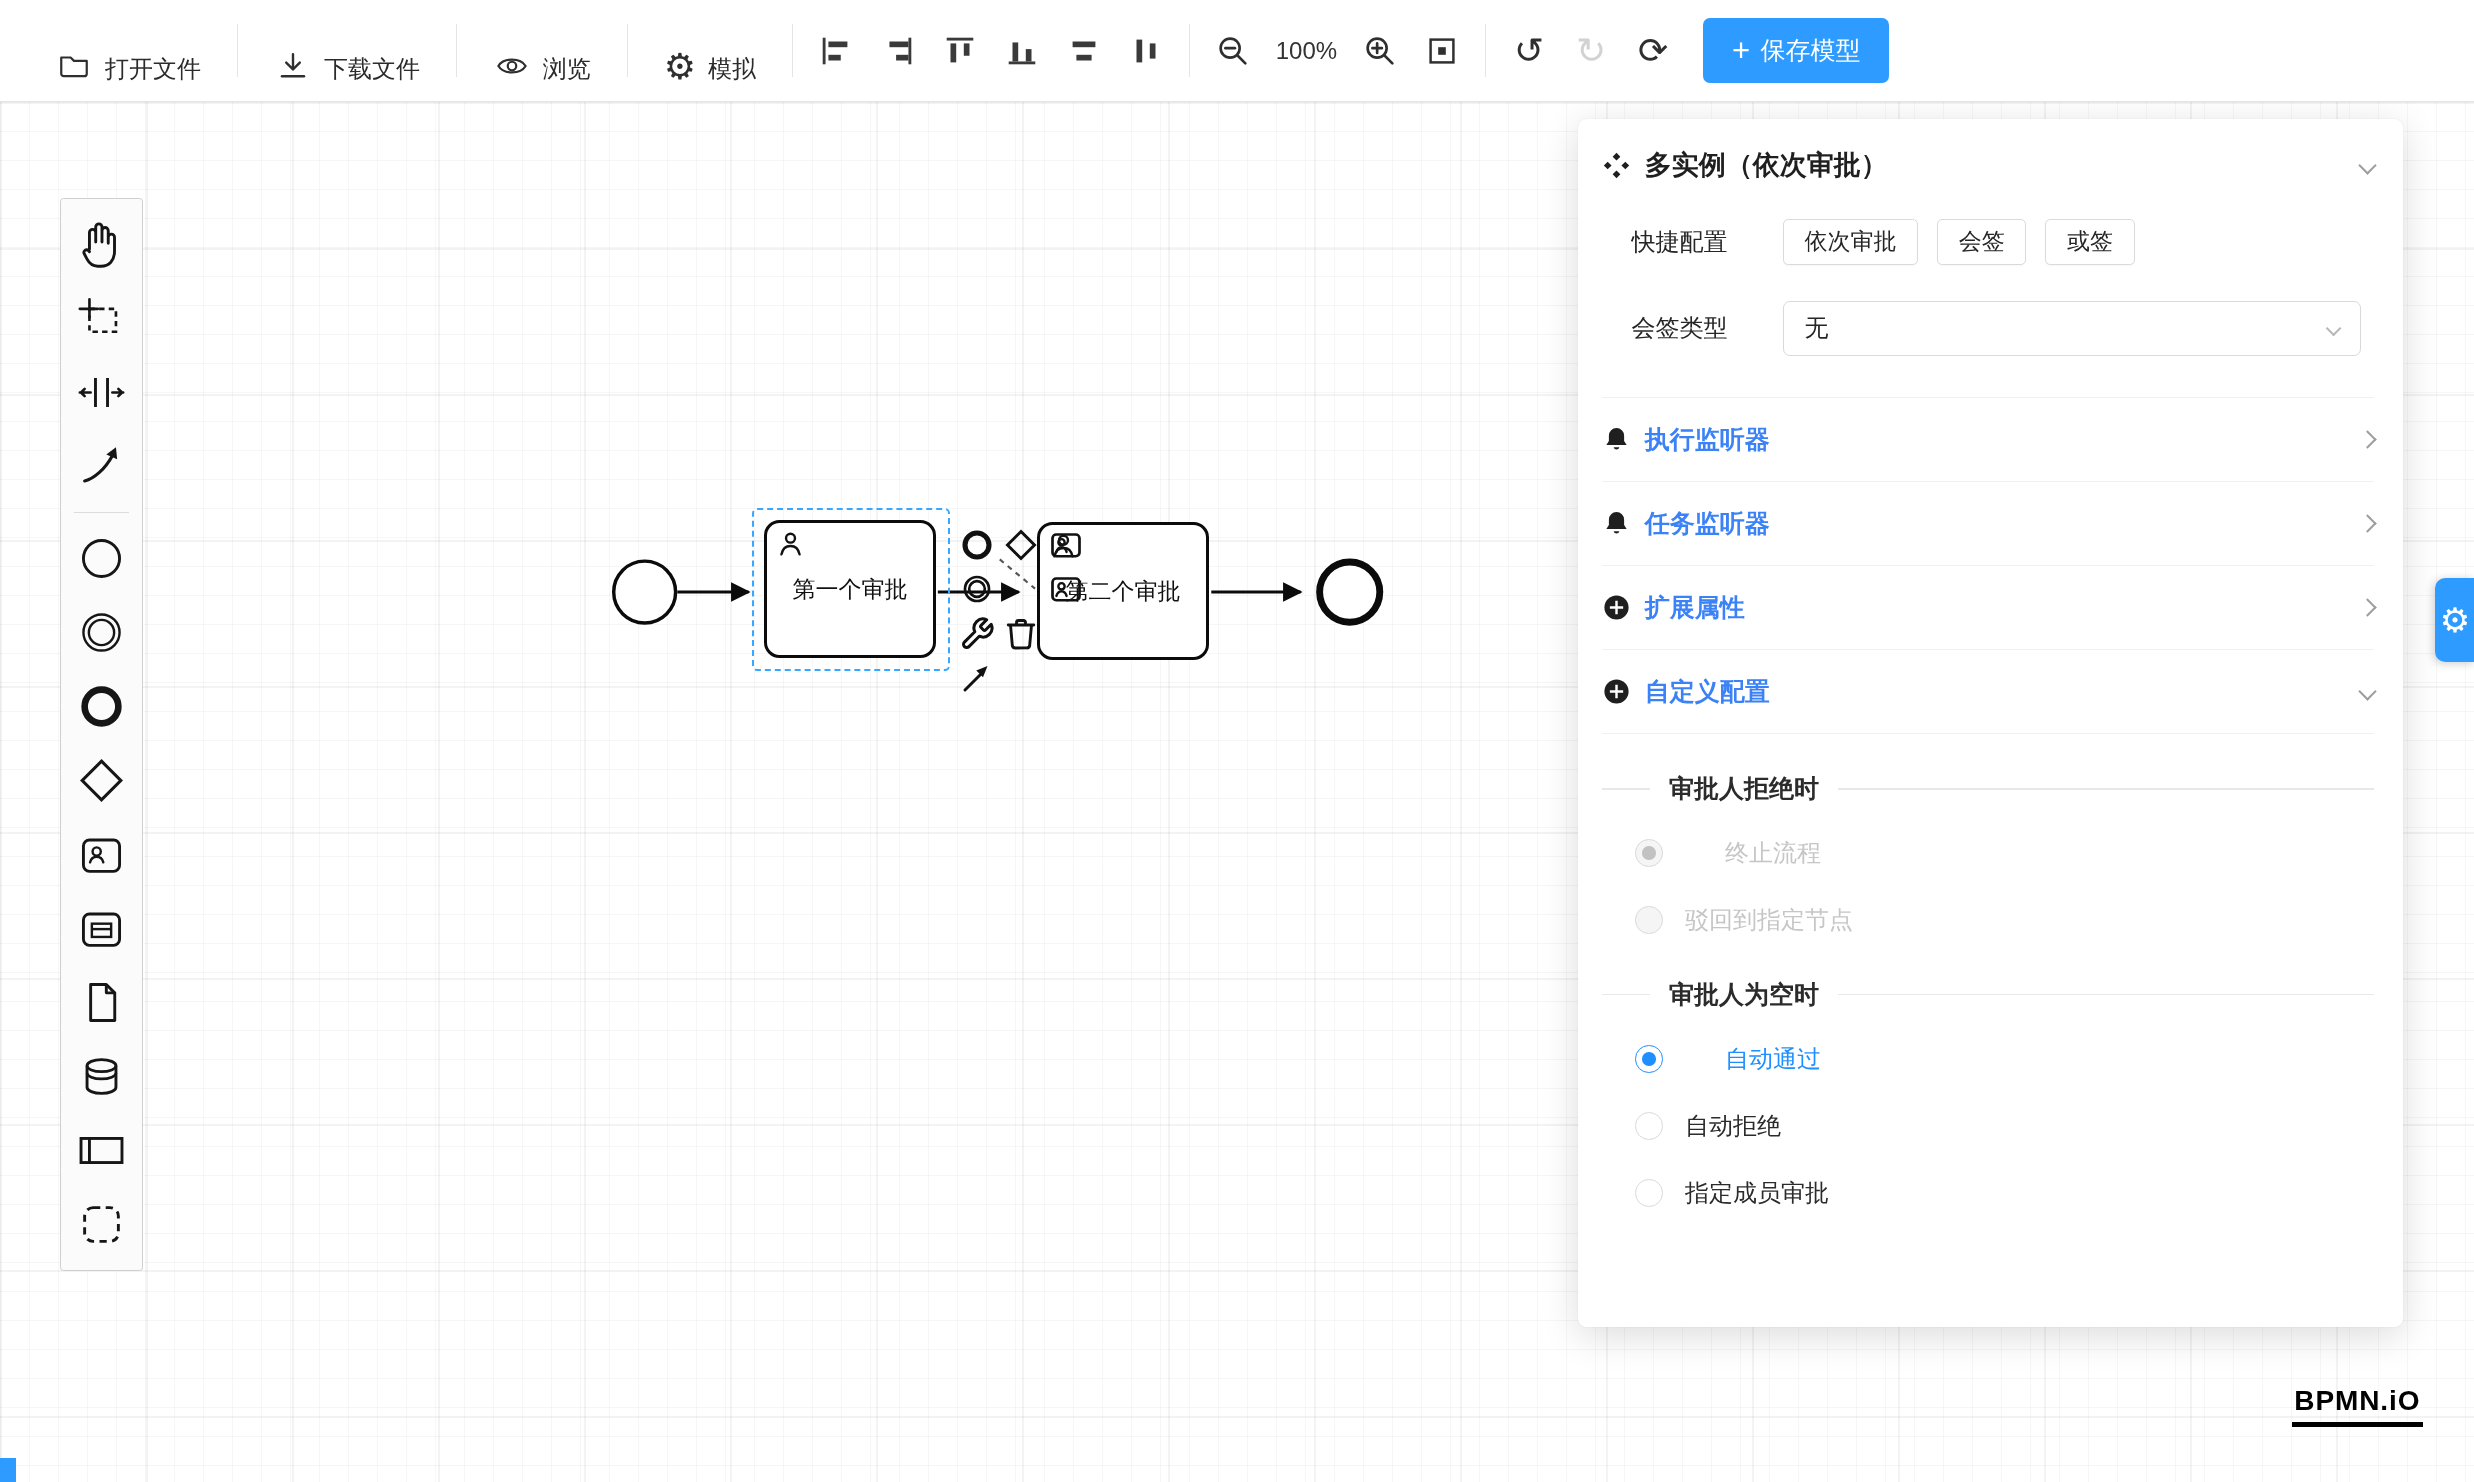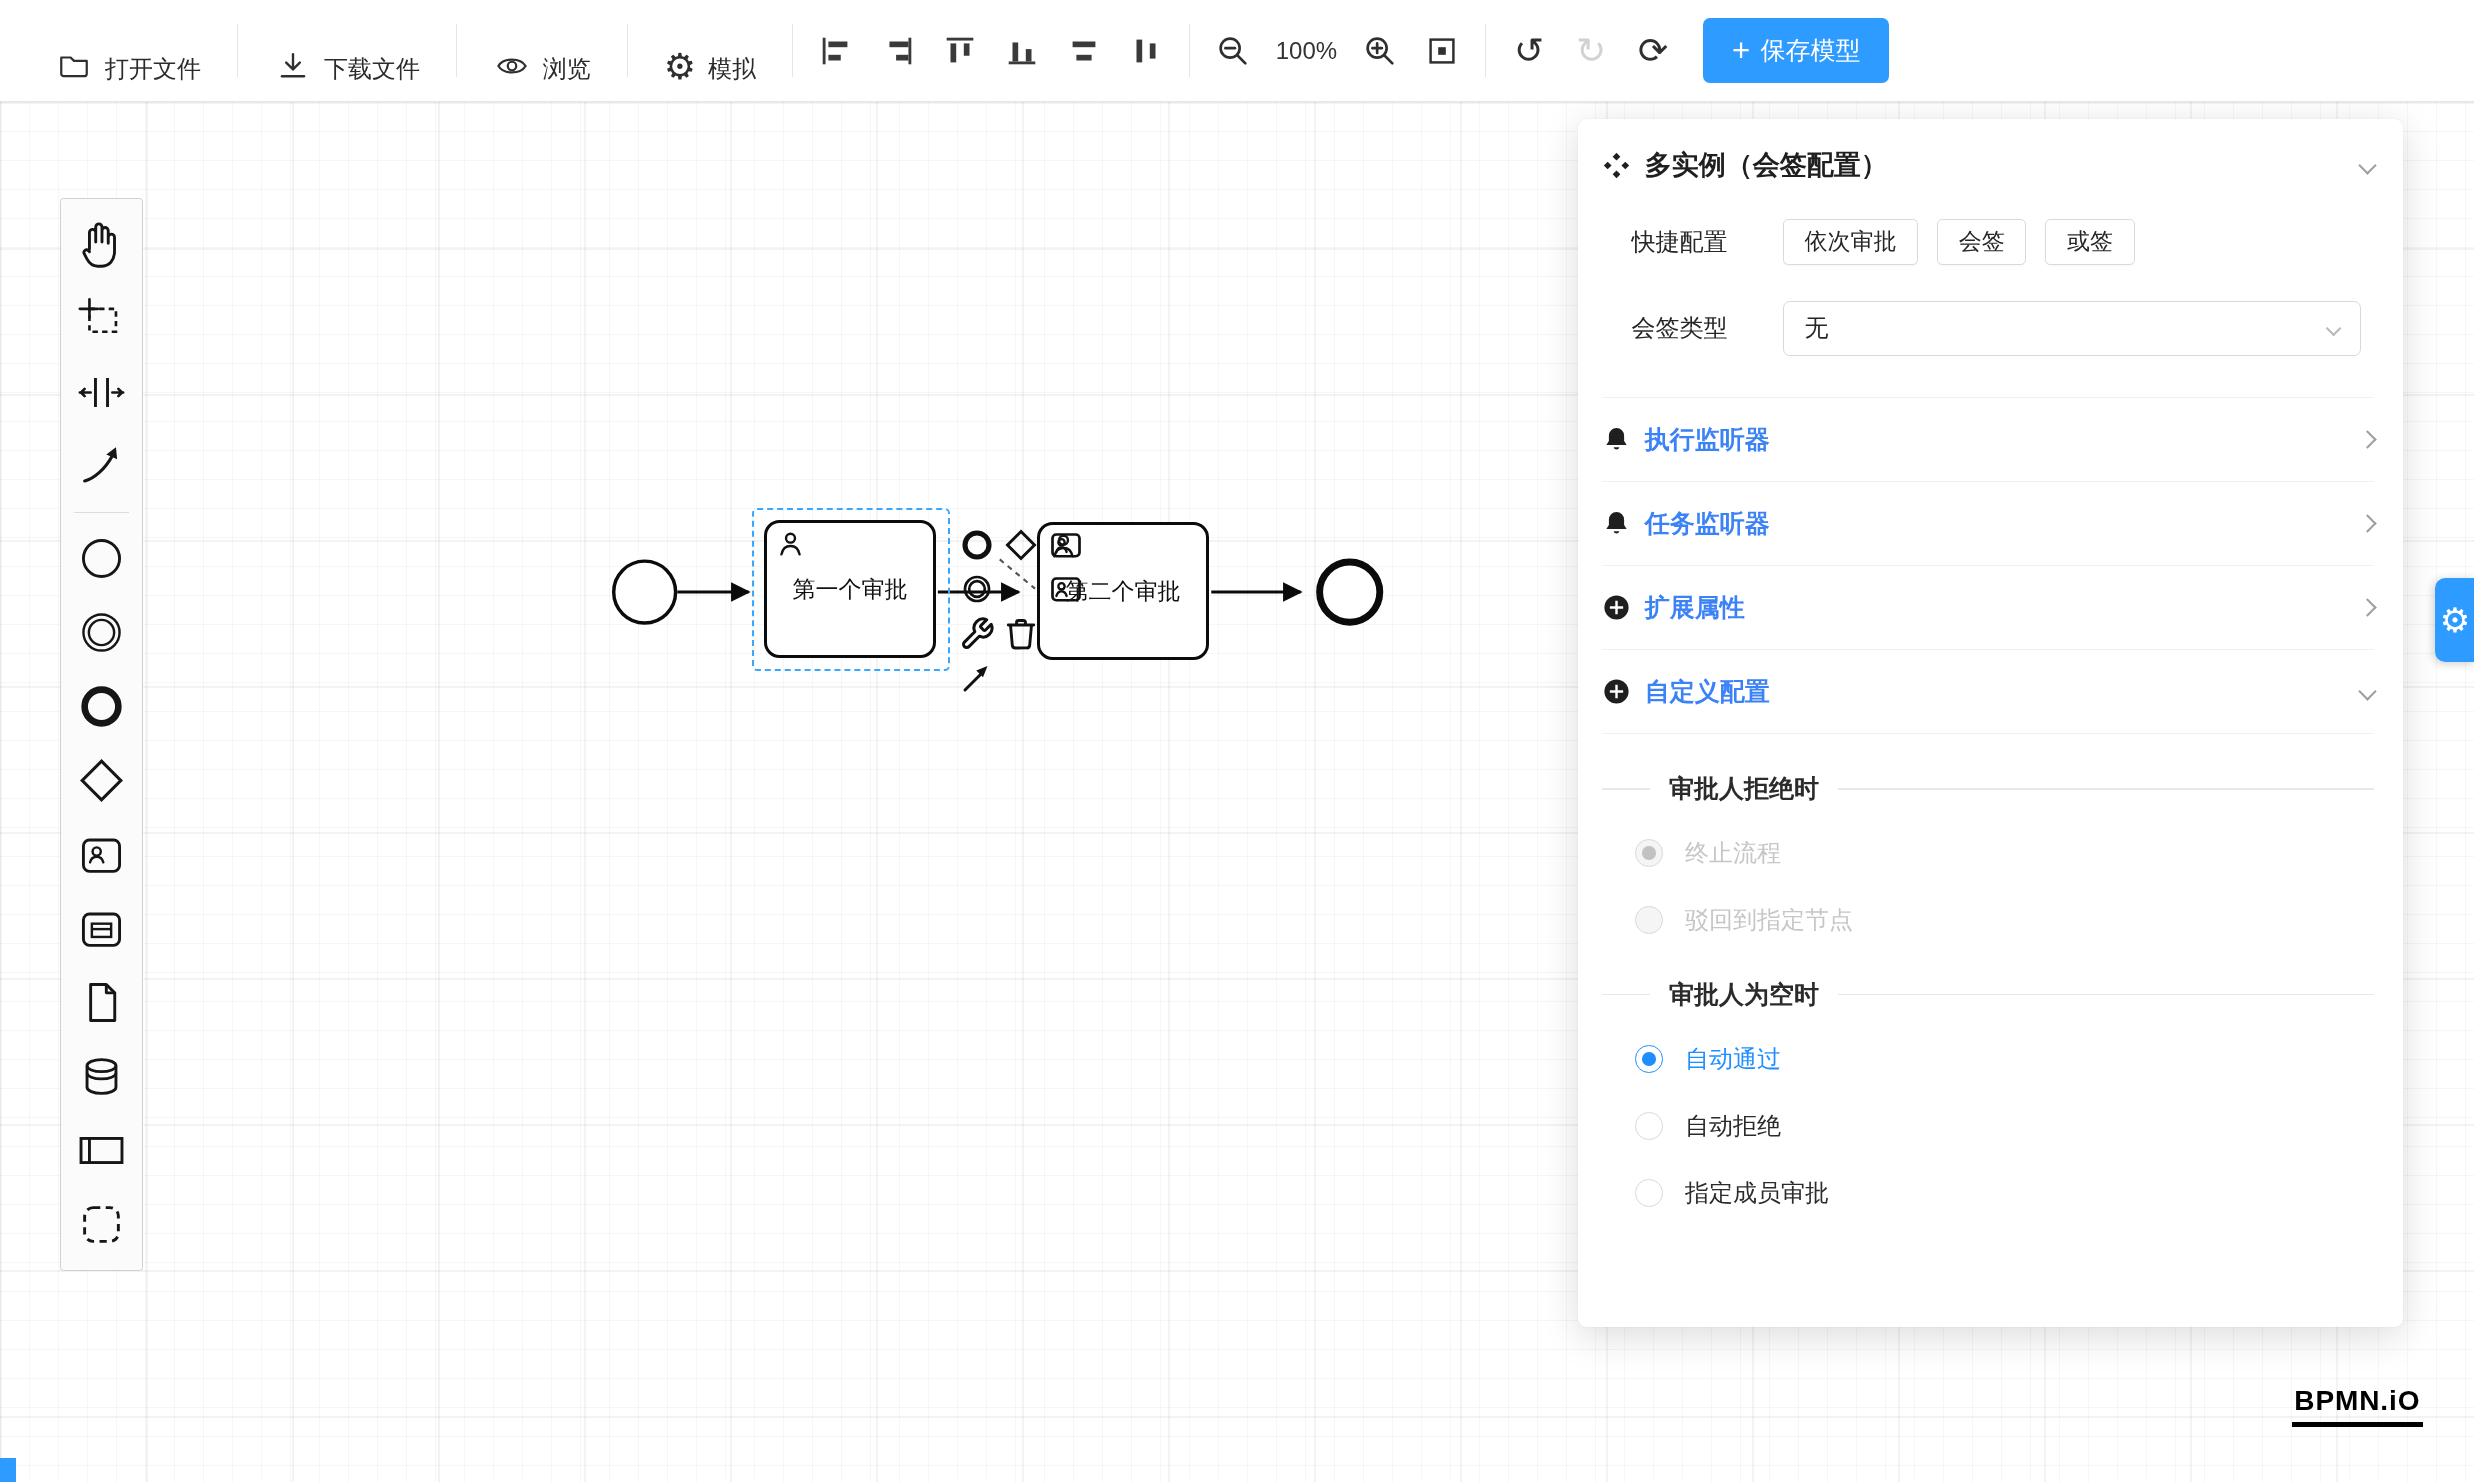--- a/index.html
+++ b/index.html
@@ -83,21 +83,21 @@
   .section-row { height:84px; display:flex; align-items:center; gap:13.8px; border-bottom:0.9px solid #f0f0f0; cursor:pointer; }
   .section-row .sec-ttl { font-size:25px; font-weight:700; color:#3b82f6; }
 
   .legend { margin-top:38px; height:34px; display:flex; align-items:center; }
   .legend.second { margin-top:24px; }
   .legend .dash { width:48px; height:1.7px; background:#e8e8e8; flex:none; }
   .legend .line { flex:1; height:1.7px; background:#e8e8e8; margin-left:19px; }
   .legend .lg-ttl { margin-left:19px; font-size:25px; font-weight:700; color:#2b2b2b; }
 
   .radio-row { height:67px; display:flex; align-items:center; padding-left:33px; }
-  .radio-row.first { margin-top:13.8px; }
+  .radio-row.first { margin-top:13.8px;gap:40px; }
   .radio { width:27.5px; height:27.5px; border-radius:50%; border:1.7px solid #d9d9d9; background:#fff;
     position:relative; flex:none; cursor:pointer; }
   .radio.disabled { background:#f5f5f5; cursor:default; }
   .radio.checked-gray::after { content:''; position:absolute; inset:6px; border-radius:50%; background:#c2c2c2; }
   .radio.checked-blue { border-color:#1f8fff; }
   .radio.checked-blue::after { content:''; position:absolute; inset:6px; border-radius:50%; background:#1f8fff; }
   .radio-label { margin-left:22.4px; font-size:24px; }
   .lbl-disabled { color:#c6c6c6; }
   .lbl-blue { color:#1f8fff; }
   .lbl-dark { color:#2b2b2b; }
@@ -438,21 +438,21 @@
         </svg>
       </div>
   </div>
 
   <div class="panel">
 
     <div class="panel-header">
       <svg class="sym-ico" viewBox="0 0 24 24" style="color:#1f1f1f">
           <use href="#sym-multi"></use>
         </svg>
-      <span class="ttl">多实例（会签配置）</span>
+      <span class="ttl">多实例（依次审批）</span>
       <span class="chev down ml-auto"></span>
     </div>
 
     <div class="form-row quick-row">
       <span class="form-label">快捷配置</span>
       <button class="chip-btn">依次审批</button>
       <button class="chip-btn">会签</button>
       <button class="chip-btn">或签</button>
     </div>
 

